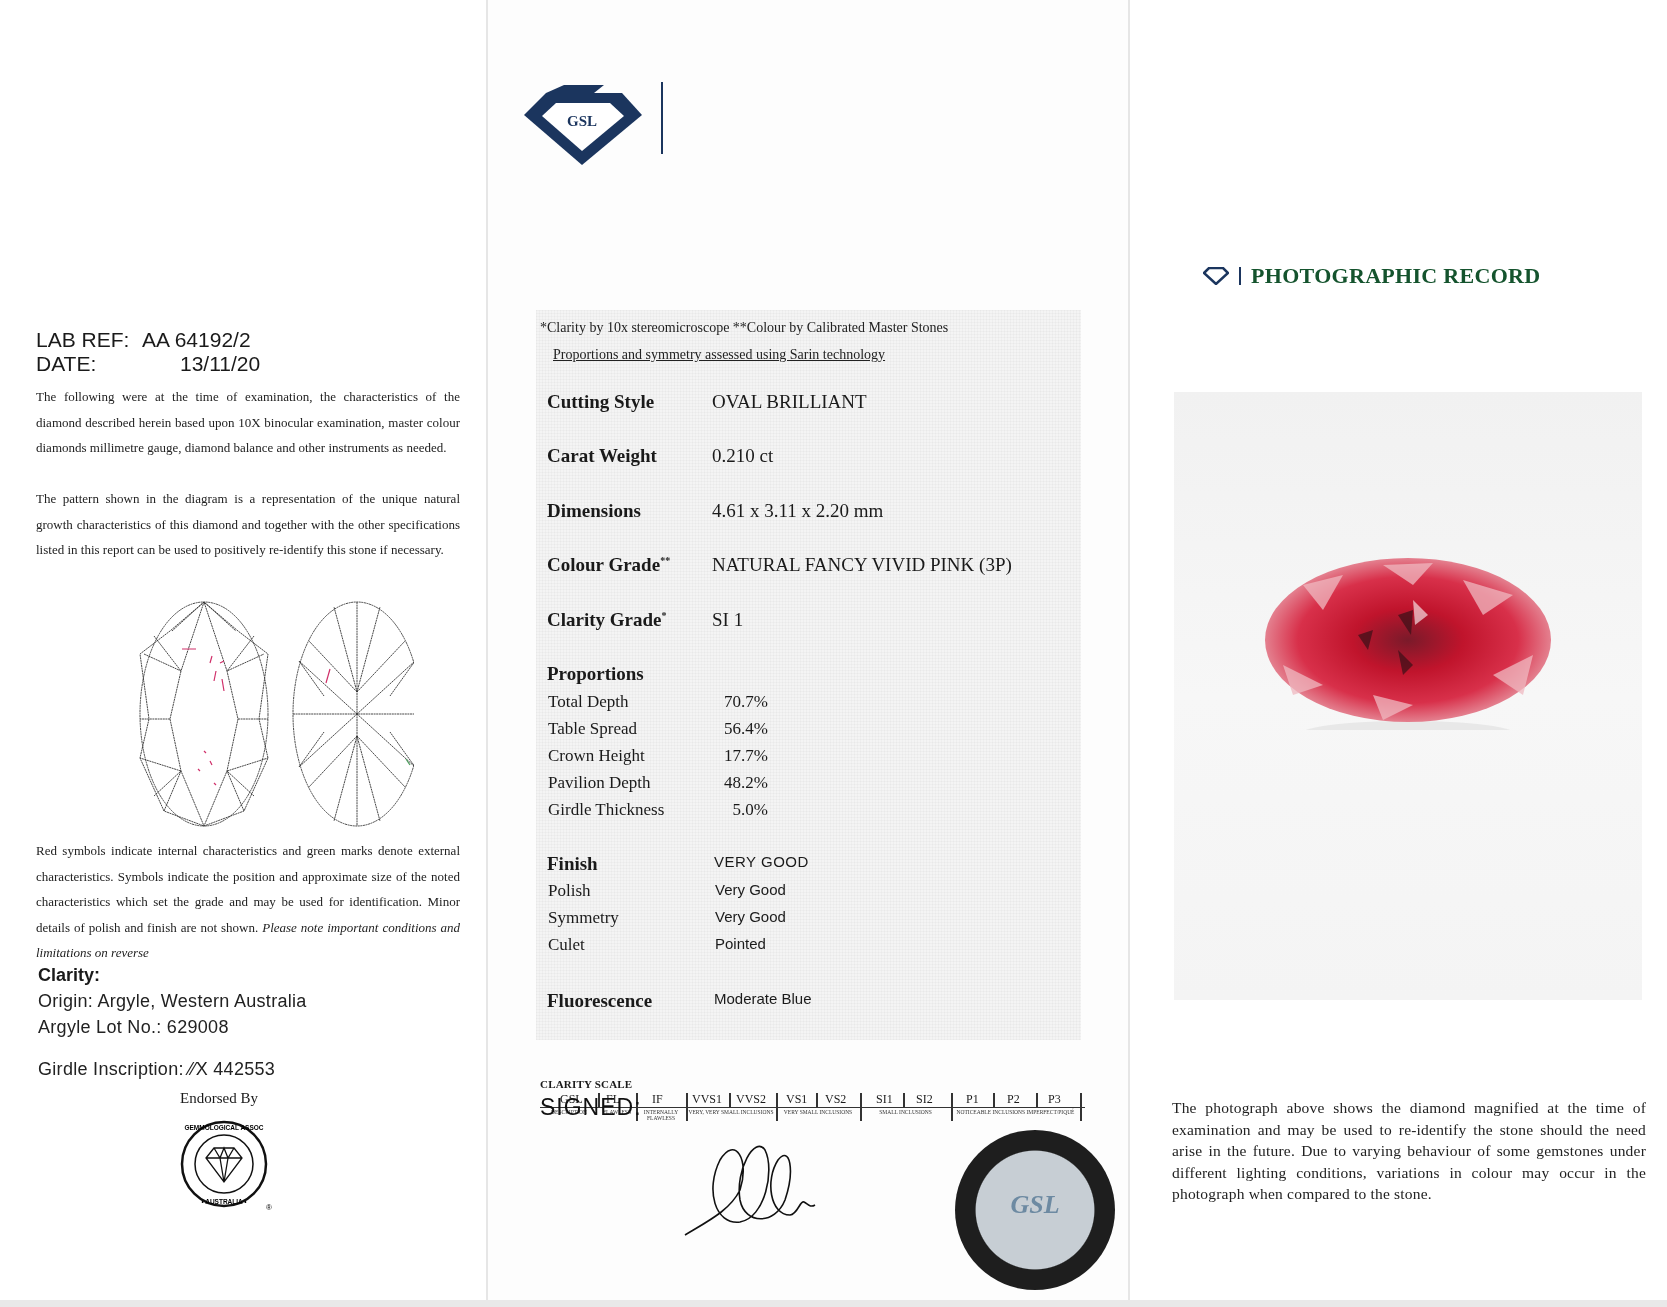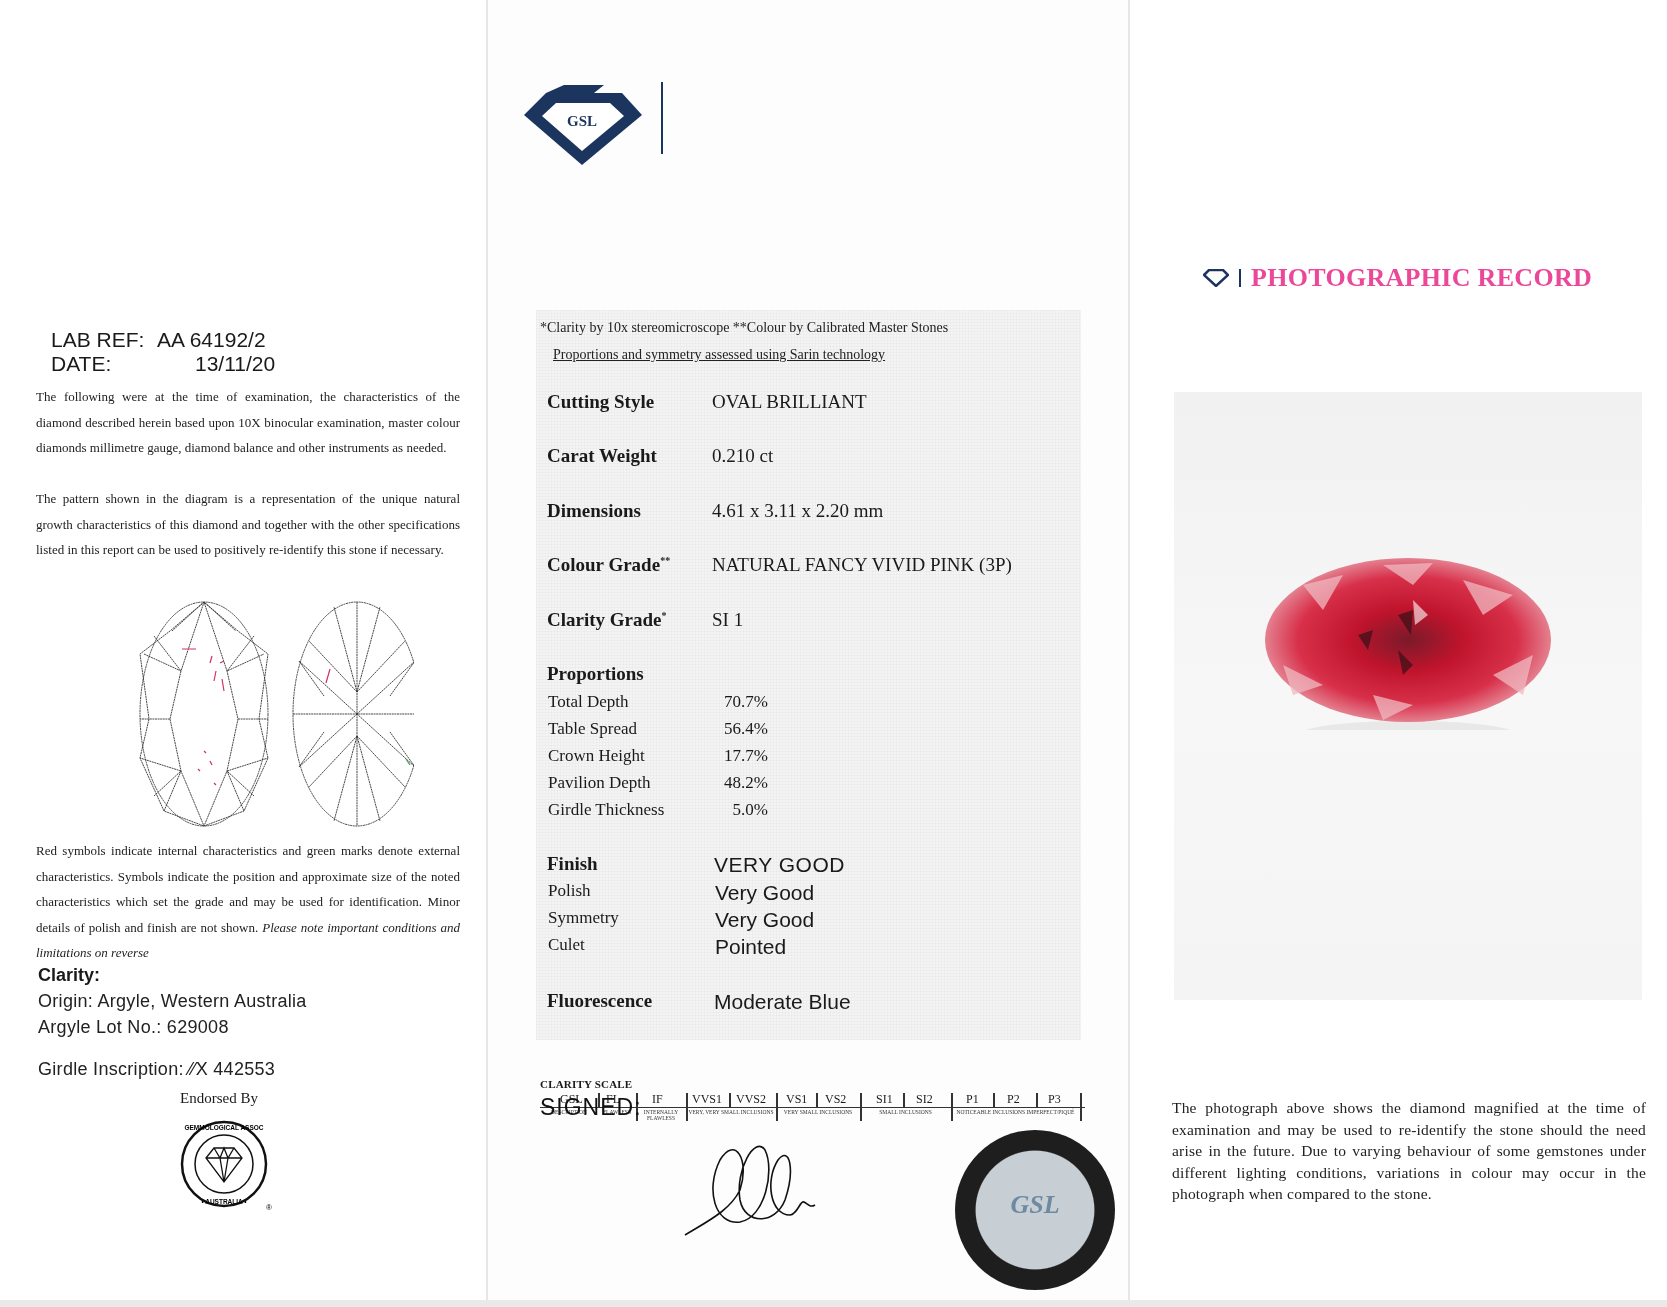--- a/index.html
+++ b/index.html
@@ -11,21 +11,21 @@
   .panel { position: absolute; top: 0; height: 1300px; }
   #left  { left: 0; width: 486px; }
   #mid   { left: 486px; width: 644px; background: #fdfdfd; }
   #right { left: 1130px; width: 537px; }
   .fold { position: absolute; top: 0; height: 1300px; width: 2px; background: #e6e6e6; }
   .bottom-edge { position: absolute; left: 0; right: 0; top: 1300px; height: 7px; background: #e9e9e9; }
 
   
   .labref { position: absolute; left: 36px; top: 328px; font-size: 21px; line-height: 24px; font-family: "Liberation Sans", sans-serif; font-weight: 300; }
   .labref .row { display: flex; }
-  .labref .k { width: 106px; margin-left: 15px; }
+  .labref .k { width: 106px; }
   .labref .row.date .v { margin-left: 38px; }
   .para { position: absolute; left: 36px; width: 424px; font-size: 13px; line-height: 25.6px; text-align: justify; color: #222; }
   #p1 { top: 384px; }
   #p2 { top: 486px; }
   #p3 { top: 838px; }
   .para .ital { font-style: italic; }
   .plot { position: absolute; top: 601px; left: 124px; }
   .comments { position: absolute; left: 38px; top: 965px; font-family: "Liberation Sans", sans-serif; }
   .comments .h { font-weight: bold; font-size: 18px; margin-bottom: 2px; }
   .comments .l { font-size: 18px; line-height: 26px; color: #222; letter-spacing: 0.3px; }
@@ -44,40 +44,40 @@
   .footnote { position: absolute; left: 540px; font-size: 14px; color: #222; }
   #fn1 { top: 320px; } #fn2 { top: 347px; left: 553px; text-decoration: underline; }
   .spec { position: absolute; left: 547px; font-size: 19px; }
   .spec .k { position: absolute; left: 0; font-weight: bold; white-space: nowrap; }
   .spec .k sup { font-size: 10px; }
   .spec .v { position: absolute; left: 165px; white-space: nowrap; font-family: "Liberation Serif", serif; }
   .sub { position: absolute; left: 548px; font-size: 17px; }
   .sub .k { position: absolute; left: 0; white-space: nowrap; text-align: center; }
   .sub .v { position: absolute; left: 165px; white-space: nowrap; }
   .sub .v.r { left: 140px; width: 80px; text-align: right; }
-  .fin .v { left: 167px; font-size: 21px; font-family: "Liberation Sans", sans-serif; }
+  .fin .v { left: 167px; font-size: 15px; font-family: "Liberation Sans", sans-serif; }
   .fin .v.big { letter-spacing: 0.5px; }
 
   .clarity { position: absolute; left: 540px; top: 1078px; width: 545px; }
   .clarity .cap { font-size: 11px; font-weight: bold; letter-spacing: 0.2px; }
   .scale { position: relative; height: 30px; margin-top: 2px; }
   .scale .line { position: absolute; left: 0; right: 0; top: 15px; height: 1px; background: #333; }
   .scale .g { position: absolute; top: 0; font-size: 12px; text-align: center; }
   .scale .tick { position: absolute; top: 1px; width: 1.5px; height: 28px; background: #333; }
   .scale .tick.s { height: 14px; }
   .scale .d { position: absolute; top: 17px; font-size: 5.5px; text-align: center; line-height: 6px; color: #333; }
   .signed { position: absolute; left: 540px; top: 1094px; font-family: "Liberation Sans", sans-serif; font-size: 23px; letter-spacing: 1px; color: #111; }
   .signature { position: absolute; left: 680px; top: 1130px; }
   .holo { position: absolute; left: 955px; top: 1130px; width: 160px; height: 160px; border-radius: 50%;
     background: radial-gradient(circle, #c7ced4 0 52%, #1e1e1e 53% 100%); }
   .holo .txt { position: absolute; left: 0; right: 0; top: 60px; text-align: center; font-weight: bold; font-size: 26px; color: #6d8aa2; font-style: italic; }
 
   
   .pr-head { position: absolute; left: 1203px; top: 263px; display: flex; align-items: center; gap: 10px; }
-  .pr-head .t { font-weight: bold; font-size: 26px; color: #ec4899; letter-spacing: 0.3px; text-align: center; }
+  .pr-head .t { font-weight: bold; font-size: 22px; color: #14532d; letter-spacing: 0.3px; text-align: center; }
   .pr-head .bar { width: 2px; height: 18px; background: #1b355e; }
   .photo { position: absolute; left: 1174px; top: 392px; width: 468px; height: 608px;
     background: linear-gradient(180deg, #f1f1f1 0%, #f7f7f7 50%, #f4f4f4 100%); }
   .gem { position: absolute; left: 1263px; top: 555px; }
   .pr-text { position: absolute; left: 1172px; top: 1097px; width: 474px; font-size: 15.5px; line-height: 21.5px; text-align: justify; color: #222; letter-spacing: 0.2px; }
 </style>
 </head>
 <body>
 
 <div class="panel" id="left"></div>

